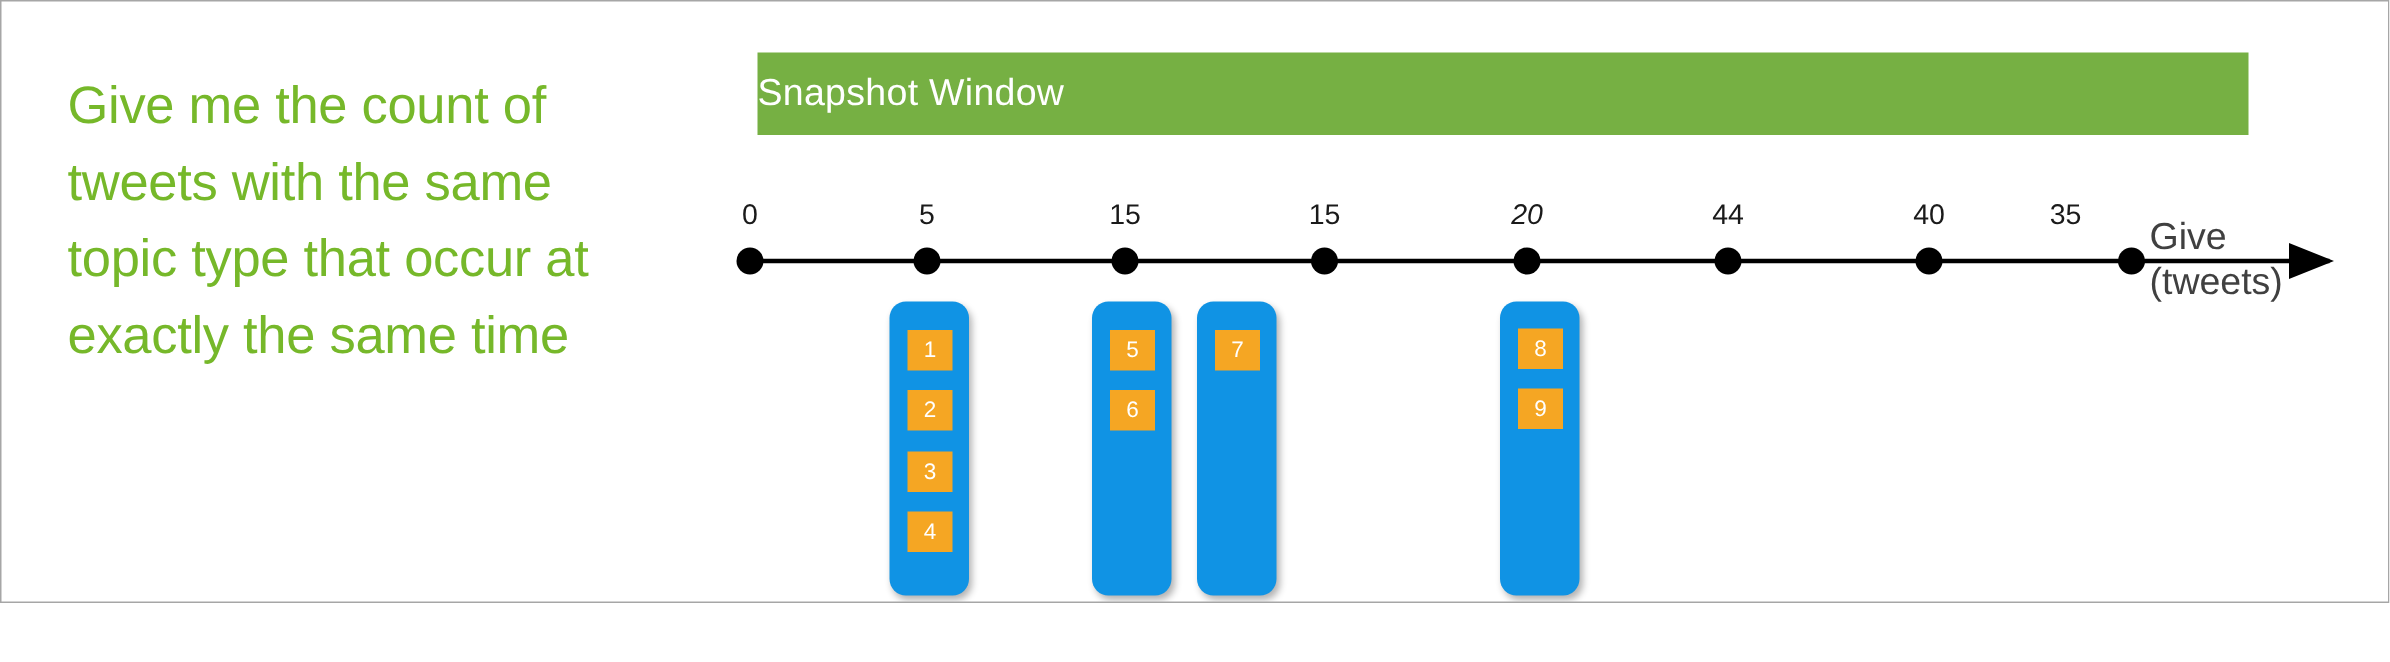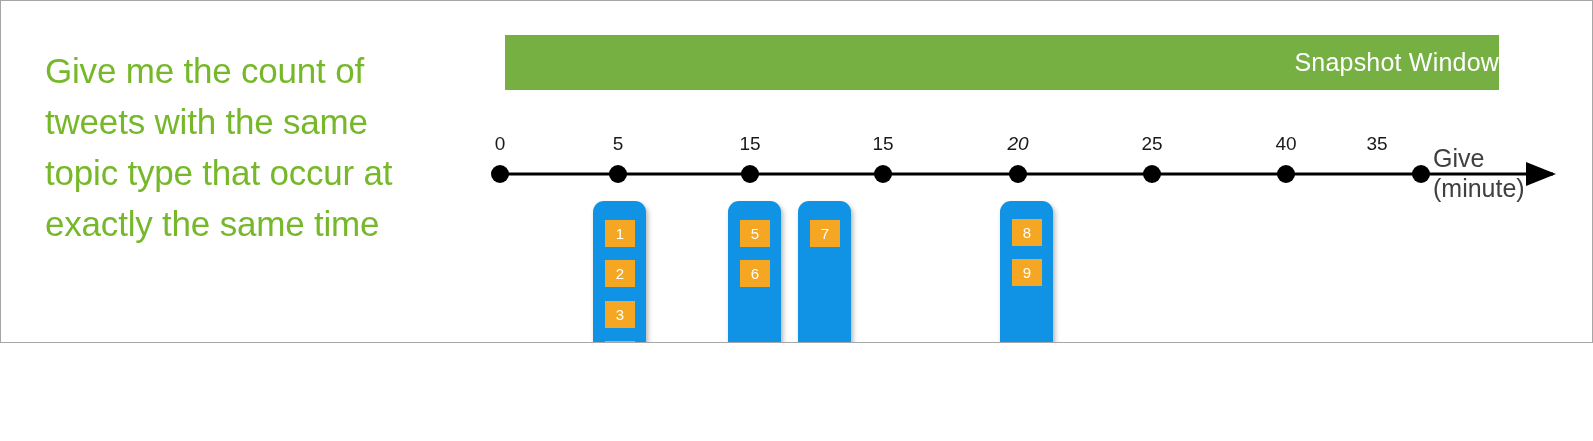--- a/index.html
+++ b/index.html
@@ -7,21 +7,21 @@
     margin: 0;
     padding: 0;
     background: #ffffff;
   }
   body {
     font-family: "Liberation Sans", sans-serif;
   }
   #slide {
     position: relative;
     width: 1593px;
-    height: 343px;
+    height: 402px;
     background: #ffffff;
     box-sizing: border-box;
     border: 1px solid #a6a6a6;
     overflow: hidden;
   }
 
   
   #caption {
     position: absolute;
     left: 44px;
@@ -39,21 +39,21 @@
   
   #snapshot-banner {
     position: absolute;
     left: 504px;
     top: 34px;
     width: 994px;
     height: 55px;
     background: #76b043;
     display: flex;
     align-items: center;
-    justify-content: flex-end;
+    justify-content: flex-start;
   }
   #snapshot-banner-label {
     color: #ffffff;
     font-size: 25px;
     font-family: "Liberation Sans", sans-serif;
     font-weight: 400;
     letter-spacing: 0.2px;
   }
 
   
@@ -139,28 +139,28 @@
         <circle cx="1420" cy="173" r="9" fill="#000000"></circle>
       </g>
   </svg>
 
   <div id="tick-labels">
       <div class="tick-label" style="left: 499px; top: 132px;">0</div>
       <div class="tick-label" style="left: 617px; top: 132px;">5</div>
       <div class="tick-label" style="left: 749px; top: 132px;">15</div>
       <div class="tick-label" style="left: 882px; top: 132px;">15</div>
       <div class="tick-label" style="left: 1017px; top: 132px; font-style: italic;">20</div>
-      <div class="tick-label" style="left: 1151px; top: 132px;">25</div>
+      <div class="tick-label" style="left: 1151px; top: 132px;">44</div>
       <div class="tick-label" style="left: 1285px; top: 132px;">40</div>
       <div class="tick-label" style="left: 1376px; top: 132px;">35</div>
     </div>
 
   <div id="axis-label">
     <span>Give</span>
-    <span class="axis-label-sub">(minute)</span>
+    <span class="axis-label-sub">(tweets)</span>
   </div>
 
   <div id="buckets">
       <div class="bucket" style="left: 592px; top: 200px; width: 53px; height: 196px; background: rgb(16, 147, 228);"></div>
       <div class="tile" style="left: 604px; top: 219px; background: rgb(245, 166, 35); color: rgb(255, 255, 255);">1</div>
       <div class="tile" style="left: 604px; top: 259px; background: rgb(245, 166, 35); color: rgb(255, 255, 255);">2</div>
       <div class="tile" style="left: 604px; top: 300px; background: rgb(245, 166, 35); color: rgb(255, 255, 255);">3</div>
       <div class="tile" style="left: 604px; top: 340px; background: rgb(245, 166, 35); color: rgb(255, 255, 255);">4</div>
       <div class="bucket" style="left: 727px; top: 200px; width: 53px; height: 196px; background: rgb(16, 147, 228);"></div>
       <div class="tile" style="left: 739px; top: 219px; background: rgb(245, 166, 35); color: rgb(255, 255, 255);">5</div>

